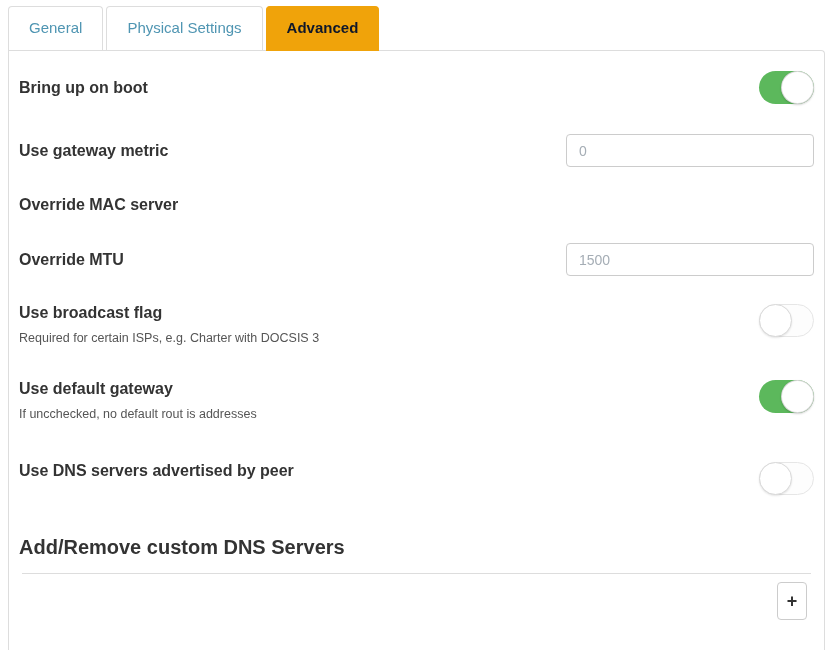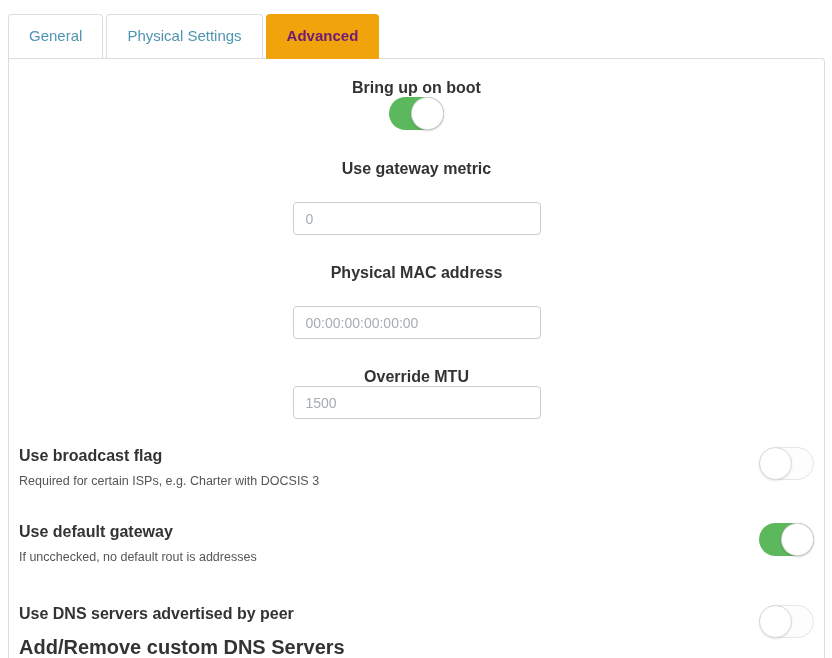--- a/index.html
+++ b/index.html
@@ -4,60 +4,60 @@
 <style>
   html, body {
     margin: 0;
     padding: 0;
     width: 832px;
     height: 658px;
     overflow: hidden;
     background: #ffffff;
     font-family: "Liberation Sans", sans-serif;
   }
-  .page { padding: 14px 7px 0 8px; }
+  .page { padding: 6px 7px 0 8px; }
 
   
   .tabs { display: flex; position: relative; z-index: 2; }
   .tab {
     box-sizing: border-box;
     height: 44px;
     padding: 12px 20px 0;
     margin-right: 3px;
     font-size: 15px;
     color: #4f95b2;
     background: #ffffff;
     border: 1px solid #dddddd;
     border-bottom: none;
     border-radius: 4px 4px 0 0;
     cursor: pointer;
     white-space: nowrap;
   }
   .tab.active {
     background: #f0a30a;
     border-color: #f0a30a;
-    color: #701a75;
+    color: #0f172a;
     font-weight: bold;
     margin-bottom: -1px;
     height: 45px;
   }
 
   
   .panel {
     box-sizing: border-box;
     border: 1px solid #dddddd;
     border-bottom: none;
     border-top-right-radius: 4px;
     padding: 20px 10px 0;
     height: 600px;
     background: #ffffff;
   }
 
   .row { display: flex; justify-content: space-between; }
-  .row.center { align-items: center; flex-direction: column; }
+  .row.center { align-items: center; }
   .row.top { align-items: flex-start; }
 
   .field-label {
     font-size: 16px;
     font-weight: bold;
     color: #333333;
     line-height: 18px;
   }
   .help {
     font-size: 12.5px;
@@ -65,21 +65,21 @@
     line-height: 15px;
     margin-top: 9px;
     text-align: center;
   }
 
   .mb30 { margin-bottom: 30px; }
   .mb29 { margin-bottom: 29px; gap: 24px; }
   .mb28 { margin-bottom: 28px; }
   .mb34 { margin-bottom: 34px; }
   .mb40 { margin-bottom: 40px; }
-  .mb43 { }
+  .mb43 { margin-bottom: 43px; }
 
   
   .text-input {
     box-sizing: border-box;
     width: 248px;
     height: 33px;
     border: 1px solid #cccccc;
     border-radius: 4px;
     padding: 0 12px;
     font-family: "Liberation Sans", sans-serif;
@@ -178,22 +178,21 @@
         <div class="knob"></div>
       </div>
     </div>
 
     <div class="row center mb29">
       <div class="field-label">Use gateway metric</div>
       <input type="text" class="text-input" placeholder="0" style="">
     </div>
 
     <div class="row center mb29">
-      <div class="field-label">Physical MAC address</div>
-      <input type="text" class="text-input" placeholder="00:00:00:00:00:00" style="">
+      <div class="field-label">Override MAC server</div>
     </div>
 
     <div class="row center mb28">
       <div class="field-label">Override MTU</div>
       <input type="text" class="text-input" placeholder="1500" style="">
     </div>
 
     <div class="row top mb34">
       <div>
         <div class="field-label">Use broadcast flag</div>

